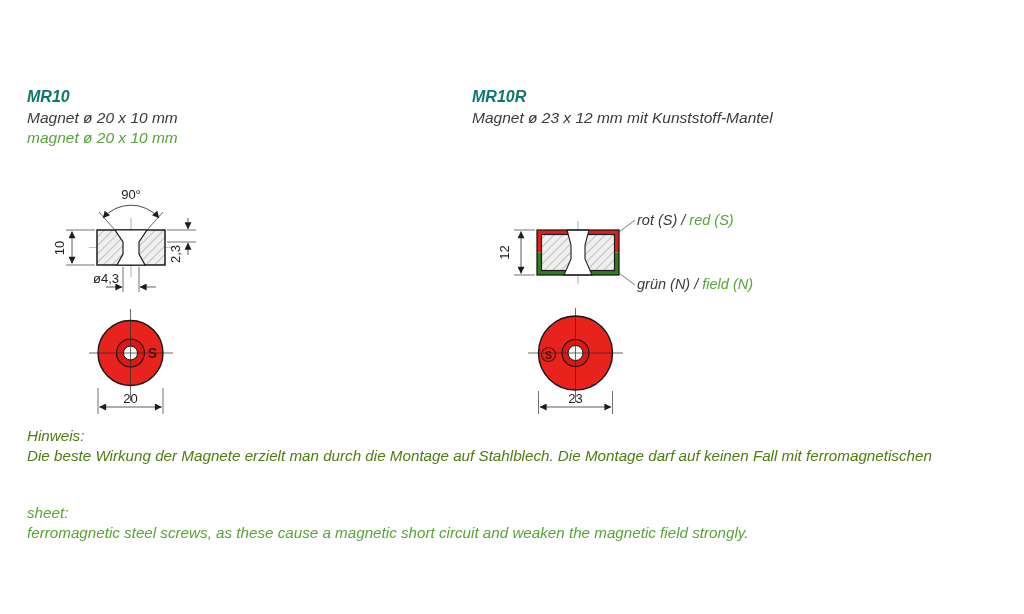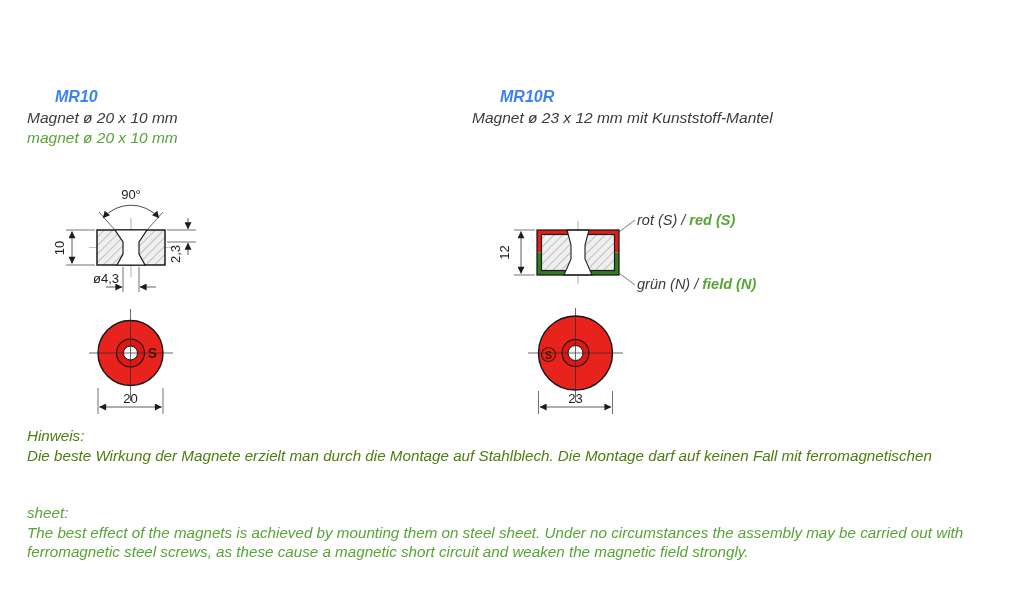--- a/index.html
+++ b/index.html
@@ -2,26 +2,26 @@
 <html><head>
 <meta charset="utf-8">
 <style>
   html,body{margin:0;padding:0;}
   body{
     width:1024px;height:614px;position:relative;background:#ffffff;
     font-family:"Liberation Sans",sans-serif;overflow:hidden;
   }
   .abs{position:absolute;}
   .hdr{font-style:italic;font-size:15.5px;line-height:20.5px;color:#3a3a3a;}
-  .hdr .title{font-weight:bold;font-size:16px;color:#3b82f6;margin-left:28px;}
+  .hdr .title{font-weight:bold;font-size:16px;color:#0f766e;}
   .hdr .en{color:#57a437;}
   .note{font-style:italic;font-size:15.2px;line-height:19.5px;color:#4d7c0f;}
   .note.en{color:#57a437;}
   .clabel{font-style:italic;font-size:14.5px;color:#3a3a3a;white-space:nowrap;}
-  .clabel .en{color:#57a437;font-weight:bold;}
+  .clabel .en{color:#57a437;}
   .clabel .de{margin-right:4px;}
   svg text{font-family:"Liberation Sans",sans-serif;fill:#1d1d1d;font-size:13px;}
   svg text.pole{font-weight:bold;fill:#47150b;font-size:14px;}
   svg text.pole-sm{font-weight:bold;fill:#47150b;font-size:10.5px;}
 </style>
 </head>
 <body>
 
 <div class="abs hdr" style="left:27px;top:87px;">
   <div class="title">MR10</div>
@@ -126,15 +126,14 @@
   <text x="50.5" y="100" text-anchor="middle">23</text>
 </svg>
 
 <div class="abs note" style="left:27px;top:426px;">
   <div>Hinweis:</div>
   <div>Die beste Wirkung der Magnete erzielt man durch die Montage auf Stahlblech. Die Montage darf auf keinen Fall mit ferromagnetischen</div>
 </div>
 
 <div class="abs note en" style="left:27px;top:503px;">
   <div>sheet:</div>
-  <div>The best effect of the magnets is achieved by mounting them on steel sheet. Under no circumstances the assembly may be carried out with</div>
   <div>ferromagnetic steel screws, as these cause a magnetic short circuit and weaken the magnetic field strongly.</div>
 </div>
 
 </body></html>

